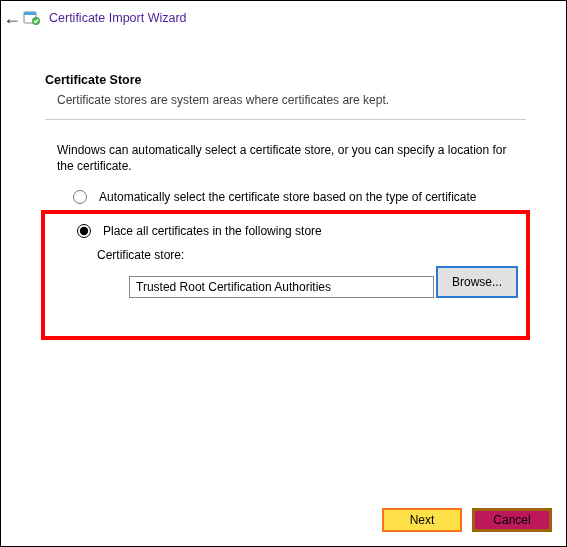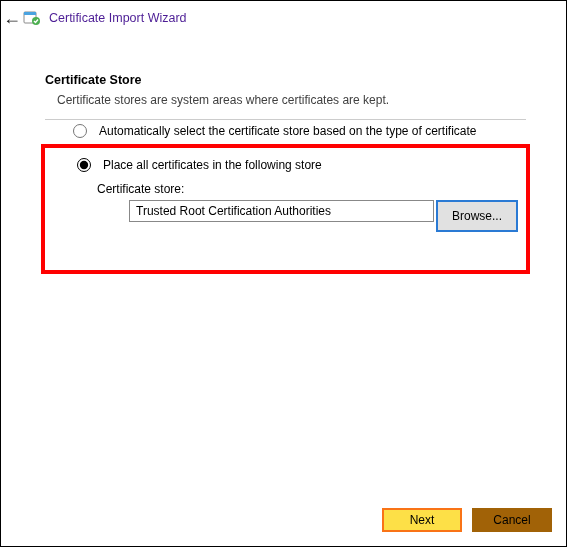--- a/index.html
+++ b/index.html
@@ -75,21 +75,21 @@
     padding: 6px 8px 38px 8px;
   }
   .highlight-box .radio-row {
     margin-left: 24px;
   }
   .store-label {
     margin: 10px 0 4px 44px;
   }
   .store-row {
     display: flex;
-    align-items: flex-start;
+    align-items: flex-end;
     gap: 2px;
     margin-left: 44px;
     padding-left: 32px;
   }
   .store-input {
     flex: 1;
     height: 22px;
     border: 1px solid #888;
     padding: 2px 6px;
     font-family: inherit;
@@ -110,22 +110,22 @@
     bottom: 14px;
     right: 14px;
     display: flex;
     gap: 10px;
   }
   .footer button {
     width: 80px;
     height: 24px;
     font-family: inherit;
     font-size: 12px;
-    background: #a16207;
-    border: 1px solid #a16207;
+    background: #be185d;
+    border: 3px solid #a16207;
     cursor: default;
   }
   .footer .next-btn {
     border: 2px solid #f97316;
     background: #fde047;
   }
 </style>
 </head>
 <body>
 
@@ -140,20 +140,21 @@
     </svg>
   </span>
   <span class="title-text">Certificate Import Wizard</span>
 </div>
 
 <div class="content">
   <div class="heading">Certificate Store</div>
   <div class="subheading">Certificate stores are system areas where certificates are kept.</div>
   <hr class="hr">
 
+  <div class="instruct">Windows can automatically select a certificate store, or you can specify a location for the certificate.</div>
 
   <label class="radio-row">
     <input type="radio" name="store-opt" style="">
     <span>Automatically select the certificate store based on the type of certificate</span>
   </label>
 
   <div class="highlight-box">
     <label class="radio-row">
       <input type="radio" name="store-opt" checked="" style="">
       <span>Place all certificates in the following store</span>

